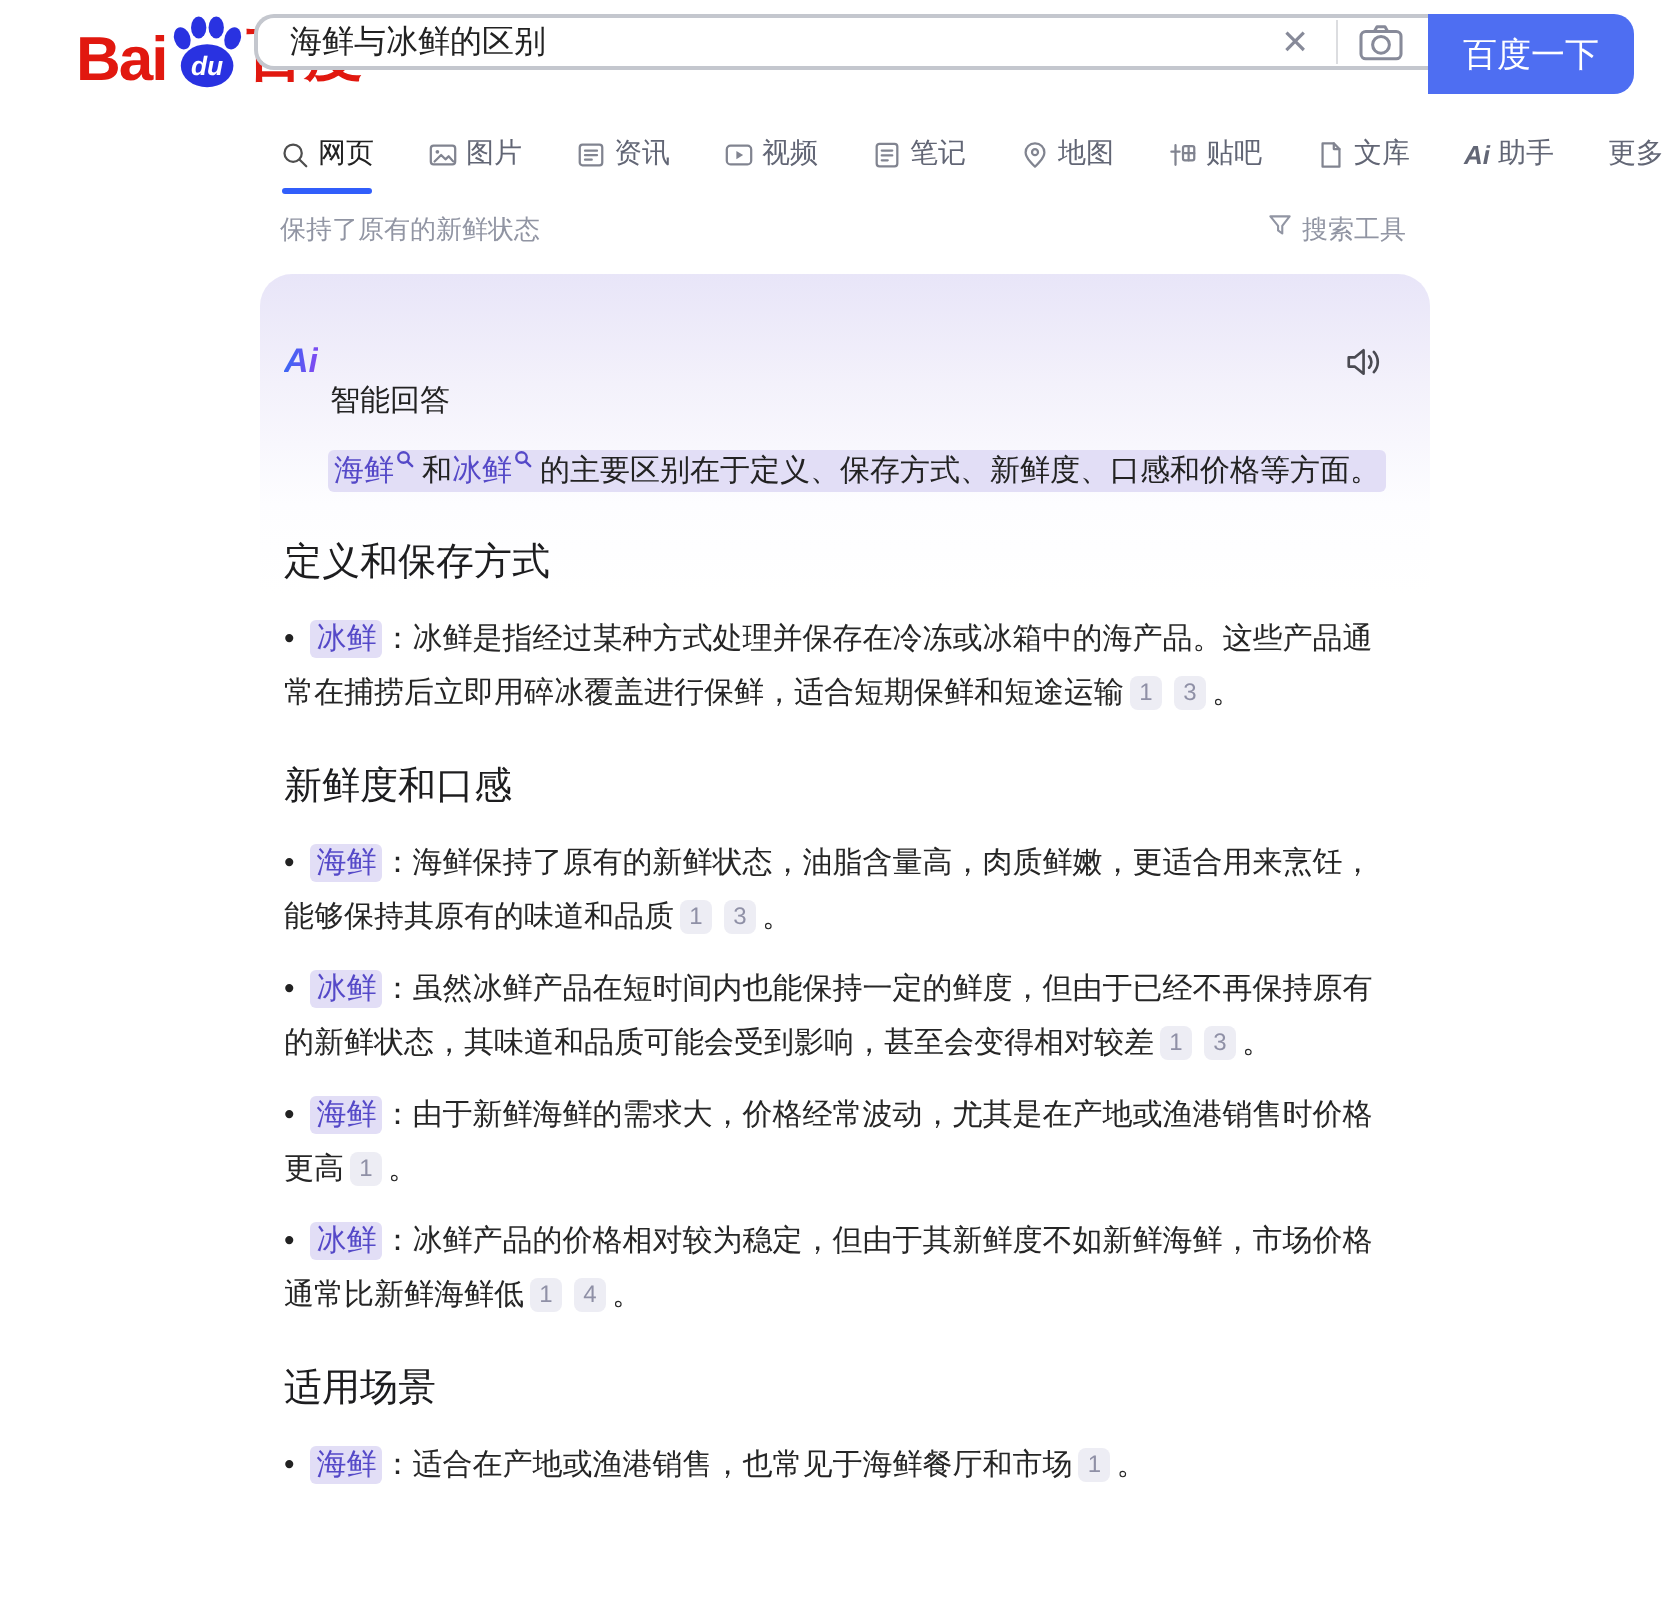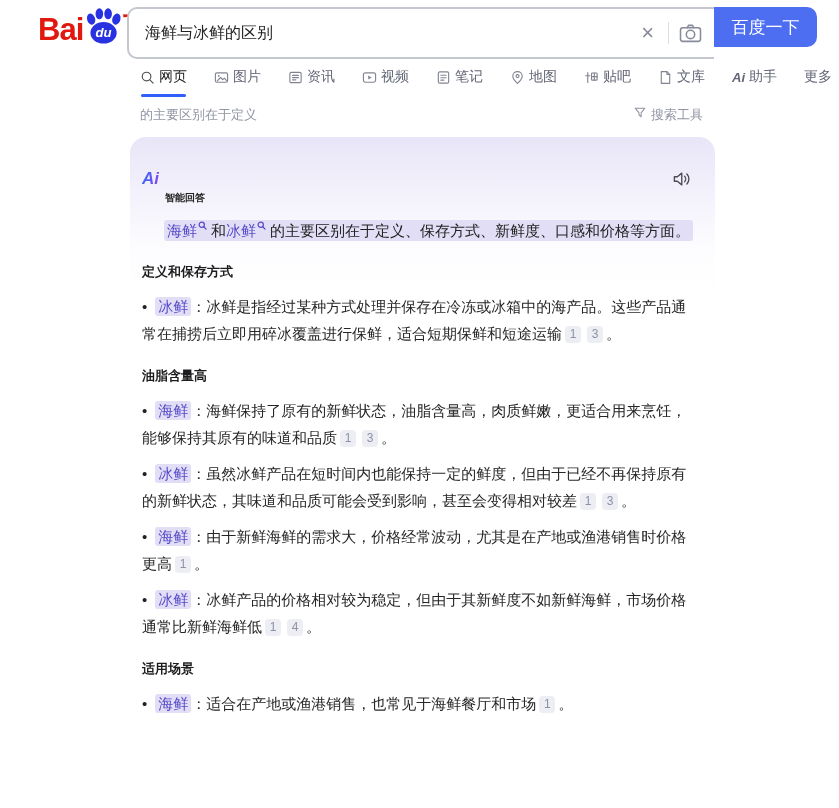--- a/index.html
+++ b/index.html
@@ -14,21 +14,21 @@
     font-family:"Liberation Sans","DejaVu Sans",sans-serif;color:var(--body-text);
   }
   
   .topbar{position:relative;height:54px;}
   .logo{position:absolute;left:10px;top:6px;display:flex;align-items:flex-end;cursor:pointer;margin-left:28px;}
   .logo-bai{font-size:31px;font-weight:800;color:var(--red);letter-spacing:-1px;}
   .paw{width:42px;height:40px;margin:0 -1px 2px -1px;}
   .logo-cn{font-size:29px;font-weight:800;color:var(--red);letter-spacing:0px;}
   .search-wrap{position:absolute;left:127px;top:7px;display:flex;}
   .search-box{
-    width:587px;height:52px;background:#fff;border:2px solid #c4c7ce;border-right:none;
+    width:587px;height:28px;background:#fff;border:2px solid #c4c7ce;border-right:none;
     border-radius:10px 0 0 10px;display:flex;align-items:center;padding:0 12px 0 14px;
   }
   .search-box input{
     flex:1;border:none;outline:none;font-size:16px;color:#222;background:transparent;
     font-family:inherit;
   }
   .clear-x{font-size:22px;color:#878a99;line-height:1;cursor:pointer;padding:0 4px;}
   .v-div{width:1px;height:22px;background:#dcdde0;margin:0 10px;}
   .camera{display:flex;align-items:center;color:#878a99;cursor:pointer;}
   .search-btn{
@@ -58,28 +58,28 @@
     background:linear-gradient(180deg,#e8e5f8 0px,#f3f1fb 55px,#fdfdff 115px,#ffffff 160px);
     padding:15px 16px 24px 12px;min-height:680px;
   }
   .card-head{display:flex;align-items:center;}
   .ai-badge{
     font-size:17px;font-weight:800;font-style:italic;color:#5b4fe8;
     background:linear-gradient(100deg,#2f6bf5,#8a46f0);
     -webkit-background-clip:text;background-clip:text;-webkit-text-fill-color:transparent;
     margin-right:6px;
   }
-  .card-title{font-size:10px;font-weight:700;color:#222;margin-top:39px;}
+  .card-title{font-size:15px;font-weight:400;color:#222;margin-top:39px;}
   .speaker{margin-left:auto;margin-right:8px;display:flex;color:#4a4a52;cursor:pointer;}
   .intro{margin:14px 0 0 0;font-size:15px;line-height:24px;padding-left:22px;}
   .intro-hl{background:var(--highlight);border-radius:3px;padding:2px 3px;
     -webkit-box-decoration-break:clone;box-decoration-break:clone;color:#222;}
   .term-link{color:var(--purple);text-decoration:none;cursor:pointer;}
   .sup-search{vertical-align:6px;margin:0 4px 0 1px;color:var(--purple);}
-  .sec-heading{font-size:13px;font-weight:700;color:#1d1d1f;margin:20px 0 12px 0;}
+  .sec-heading{font-size:19px;font-weight:400;color:#1d1d1f;margin:20px 0 12px 0;}
   .bullet{font-size:15px;line-height:27px;margin:7px 0 9px 0;color:var(--body-text);}
   .dot{margin-right:8px;color:#222;}
   .term{
     background:var(--highlight);color:var(--purple);border-radius:3px;
     padding:1px 3px;cursor:pointer;
   }
   .cite{
     display:inline-block;min-width:16px;height:17px;line-height:17px;text-align:center;
     background:var(--cite-bg);color:var(--cite-text);font-size:12px;border-radius:4px;
     margin:0 3px;padding:0 3px;vertical-align:1px;cursor:pointer;
@@ -199,21 +199,21 @@
       <div class="tab">
         <span class="ai-icon-glyph">Ai</span>
         <span>助手</span>
       </div>
       <div class="tab">
         <span>更多</span>
       </div>
     </nav>
 
   <div class="meta-row">
-    <span class="results-info">的主要区别在于定义</span>
+    <span class="results-info">保持了原有的新鲜状态</span>
     <span class="search-tools">
       <svg width="14" height="14" viewBox="0 0 16 16" fill="none" stroke="currentColor" stroke-width="1.2" stroke-linejoin="round">
         <path d="M2.5 2.5 h11 L9.3 7.9 v4.4 L6.9 10.5 V7.9 Z"></path>
       </svg>
       <span>搜索工具</span>
     </span>
   </div>
 
   <main class="ai-card">
     <div class="card-head">
@@ -234,21 +234,21 @@
               <line x1="7.7" y1="7.7" x2="10.8" y2="10.8"></line>
             </svg></a><span>和</span><a class="term-link"><span>冰鲜</span><svg class="sup-search" width="9" height="9" viewBox="0 0 12 12" fill="none" stroke="currentColor" stroke-width="1.6" stroke-linecap="round">
               <circle cx="5" cy="5" r="3.5"></circle>
               <line x1="7.7" y1="7.7" x2="10.8" y2="10.8"></line>
             </svg></a><span>的主要区别在于定义、保存方式、新鲜度、口感和价格等方面。</span></span>
     </p>
 
     <div>
         <div class="sec-heading">定义和保存方式</div>
         <div class="bullet"><span class="dot">•</span><span class="term">冰鲜</span><span>：</span><span>冰鲜是指经过某种方式处理并保存在冷冻或冰箱中的海产品。这些产品通常在捕捞后立即用碎冰覆盖进行保鲜，适合短期保鲜和短途运输</span><span class="cite">1</span><span class="cite">3</span><span>。</span></div>
-        <div class="sec-heading">油脂含量高</div>
+        <div class="sec-heading">新鲜度和口感</div>
         <div class="bullet"><span class="dot">•</span><span class="term">海鲜</span><span>：</span><span>海鲜保持了原有的新鲜状态，油脂含量高，肉质鲜嫩，更适合用来烹饪，能够保持其原有的味道和品质</span><span class="cite">1</span><span class="cite">3</span><span>。</span></div>
         <div class="bullet"><span class="dot">•</span><span class="term">冰鲜</span><span>：</span><span>虽然冰鲜产品在短时间内也能保持一定的鲜度，但由于已经不再保持原有的新鲜状态，其味道和品质可能会受到影响，甚至会变得相对较差</span><span class="cite">1</span><span class="cite">3</span><span>。</span></div>
         <div class="bullet"><span class="dot">•</span><span class="term">海鲜</span><span>：</span><span>由于新鲜海鲜的需求大，价格经常波动，尤其是在产地或渔港销售时价格更高</span><span class="cite">1</span><span>。</span></div>
         <div class="bullet"><span class="dot">•</span><span class="term">冰鲜</span><span>：</span><span>冰鲜产品的价格相对较为稳定，但由于其新鲜度不如新鲜海鲜，市场价格通常比新鲜海鲜低</span><span class="cite">1</span><span class="cite">4</span><span>。</span></div>
         <div class="sec-heading">适用场景</div>
         <div class="bullet"><span class="dot">•</span><span class="term">海鲜</span><span>：</span><span>适合在产地或渔港销售，也常见于海鲜餐厅和市场</span><span class="cite">1</span><span>。</span></div>
       </div>
 
   </main>
 

